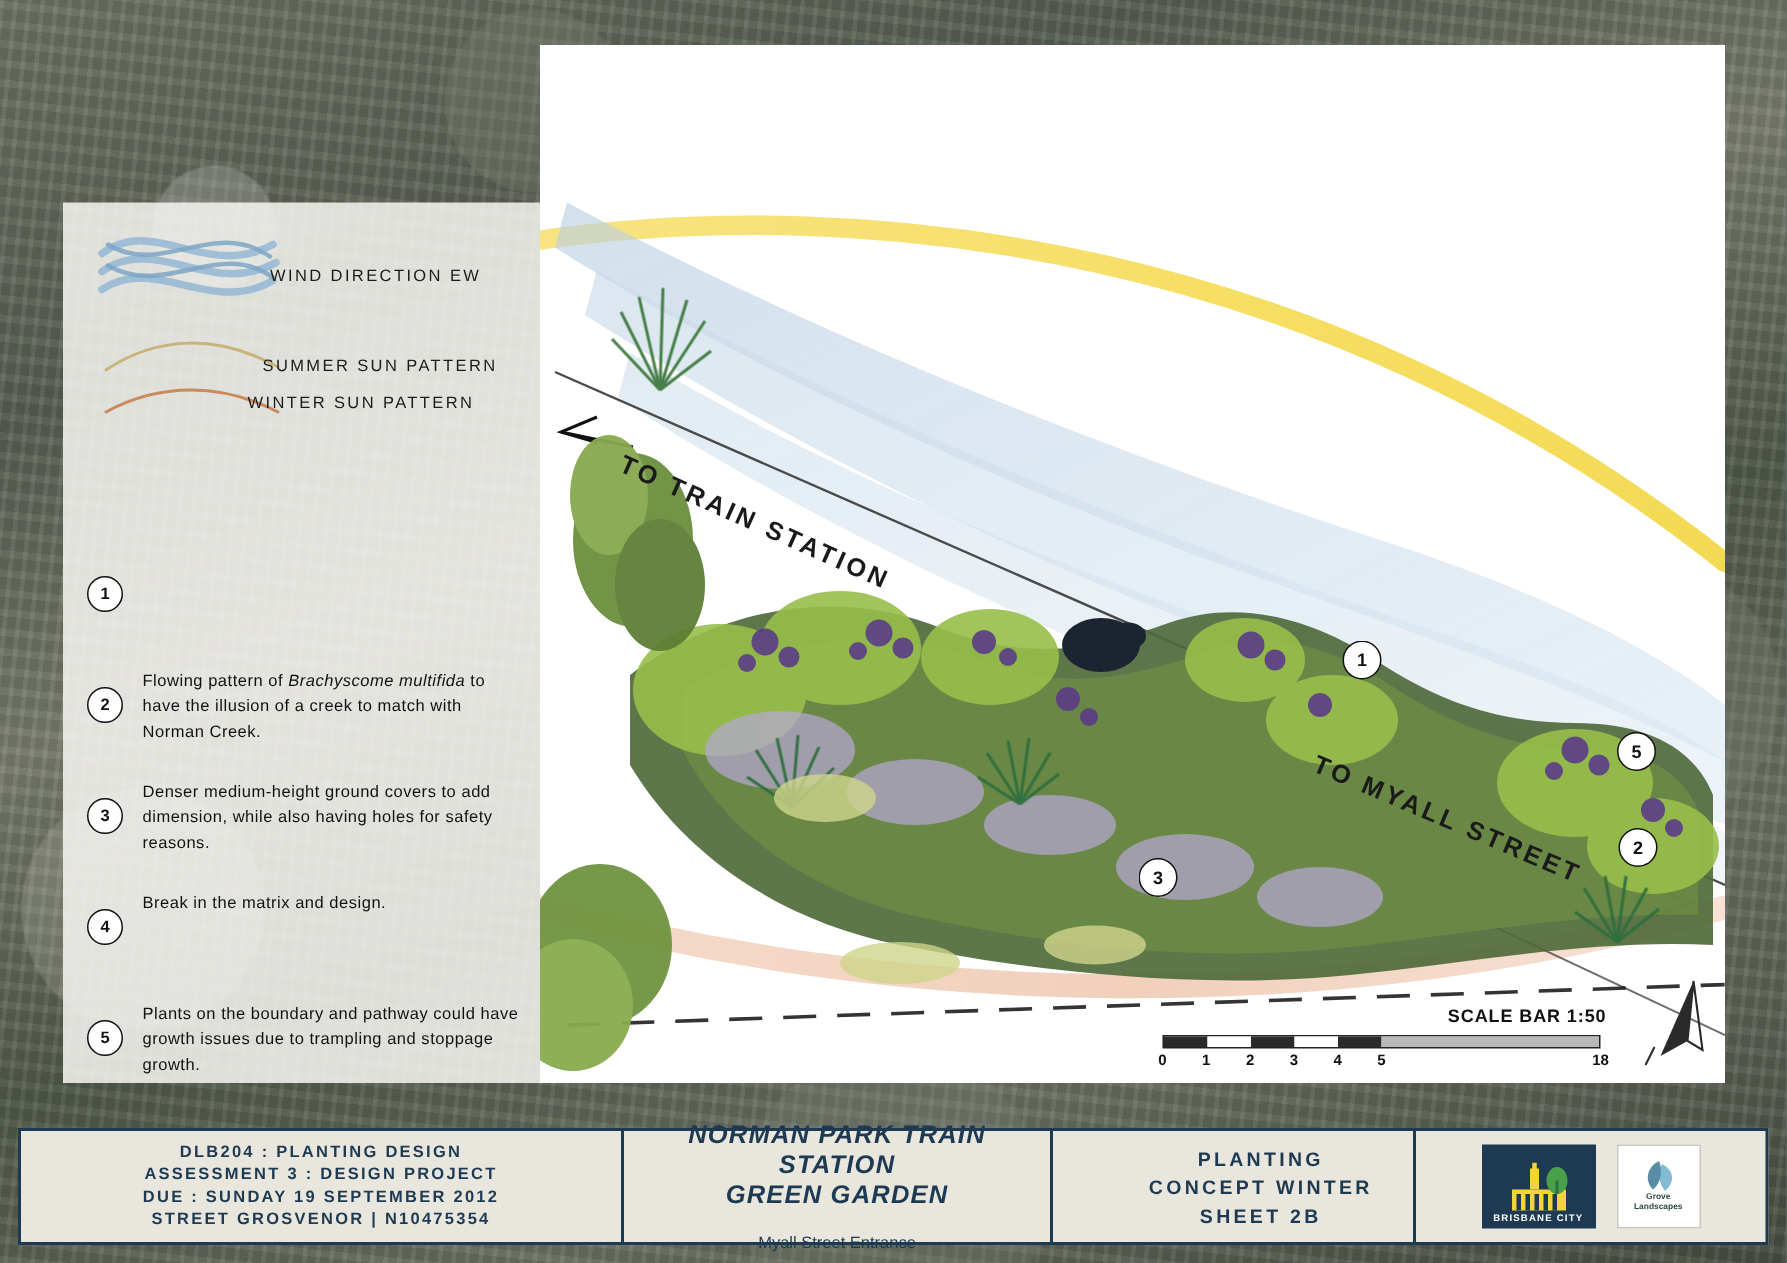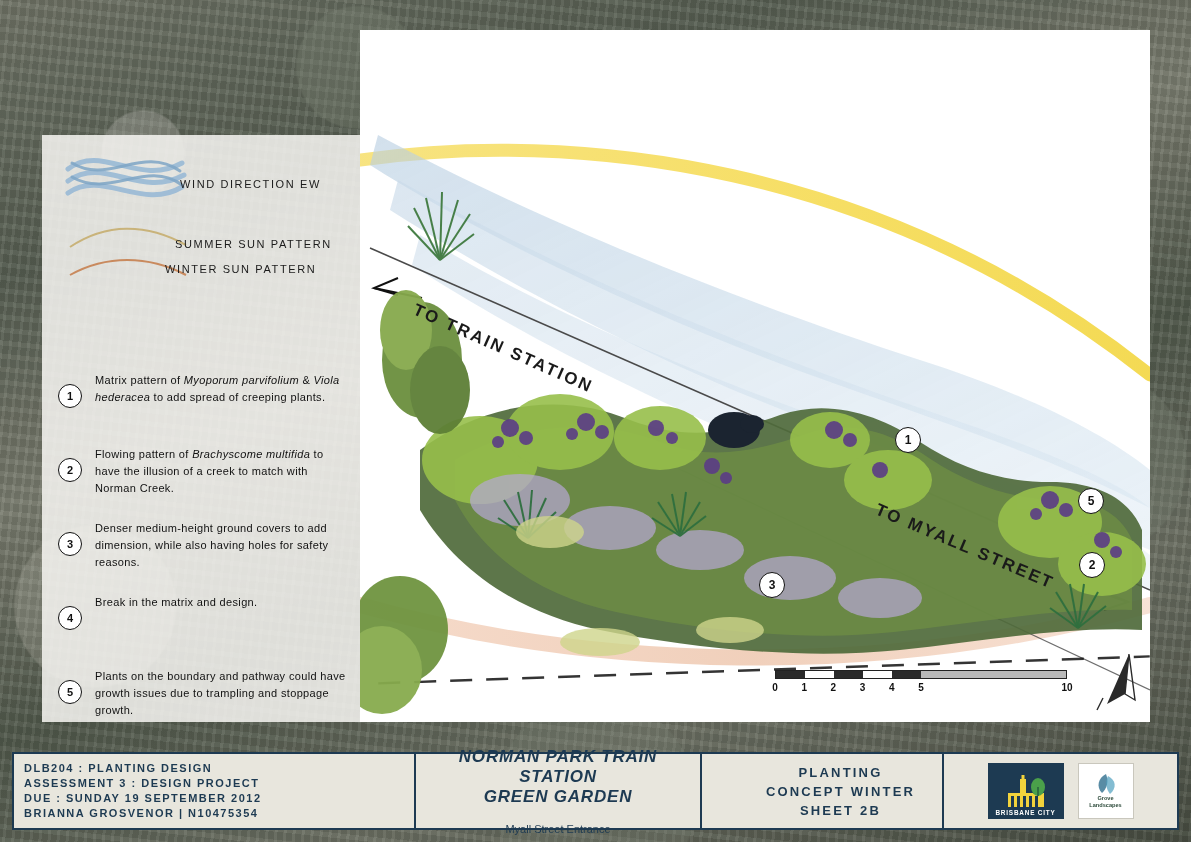--- a/index.html
+++ b/index.html
@@ -144,21 +144,21 @@
     background: #e8e6dd;
     border: 2px solid #1d3a52;
     display: flex;
     align-items: stretch;
   }
   .tb-cell {
     display: flex; flex-direction: column; justify-content: center;
     padding: 0 10px;
   }
   .tb-divider { width: 2px; background: #1d3a52; }
-  .tb-left { width: 400px; align-items: flex-start; }
+  .tb-left { width: 400px; align-items: center; }
   .tb-left div {
     font-size: 11px; letter-spacing: 1.5px; color: #1d3a52;
     font-weight: 700; line-height: 15px; text-align: center;
   }
   .tb-mid { width: 284px; align-items: center; }
   .tb-mid .t1 {
     font-size: 17px; font-weight: 700; font-style: italic;
     letter-spacing: 0.8px; color: #1d3a52; text-align: center; line-height: 20px;
   }
   .tb-mid .t2 {
@@ -336,36 +336,37 @@
     <div class="road-label" style="left:58px; top:270px; transform:rotate(24deg); transform-origin:left top;">TO TRAIN STATION</div>
     <div class="road-label" style="left:520px; top:470px; transform:rotate(23deg); transform-origin:left top;">TO MYALL STREET</div>
 
     <div class="marker" style="left:535px; top:397px;">1</div>
     <div class="marker" style="left:719px; top:522px;">2</div>
     <div class="marker" style="left:399px; top:542px;">3</div>
 
     <div class="marker" style="left:718px; top:458px;">5</div>
 
     <div class="scalebar-wrap">
+      <div class="scalebar-title">SCALE BAR 1:50</div>
       <div class="scalebar">
         <span class="dark"></span>
           <span class="light"></span>
           <span class="dark"></span>
           <span class="light"></span>
         <span class="dark"></span>
           <span class="grey" style="flex:5"></span>
       </div>
       <div class="scale-ticks">
         <span style="left:0%">0</span>
         <span style="left:10%">1</span>
         <span style="left:20%">2</span>
         <span style="left:30%">3</span>
         <span style="left:40%">4</span>
         <span style="left:50%">5</span>
-        <span style="left:100%">10</span>
+        <span style="left:100%">18</span>
       </div>
     </div>
 
     <svg style="position:absolute; left:735px; top:620px;" width="46" height="62" viewBox="0 0 46 62">
       <path d="M34 4 L12 54 L30 44 Z" fill="#2a2a2a"></path>
       <path d="M34 4 L40 50 L30 44 Z" fill="none" stroke="#2a2a2a" stroke-width="1.4"></path>
       <path d="M8 48 L2 60" stroke="#2a2a2a" stroke-width="1.4"></path>
     </svg>
   </div>
 
@@ -393,21 +394,20 @@
         <span class="legend-label">SUMMER SUN PATTERN</span>
       </div>
       <div class="legend-row winter-label">
         <span class="legend-label">WINTER SUN PATTERN</span>
       </div>
     </div>
 
     <div class="notes" id="notes-list">
         <div class="note">
           <div class="note-num">1</div>
-          <div class="note-text"><span>Matrix pattern of </span><i>Myoporum parvifolium</i><span> &amp; </span><i>Viola hederacea</i><span> to add spread of creeping plants.</span></div>
         </div>
         <div class="note">
           <div class="note-num">2</div>
           <div class="note-text"><span>Flowing pattern of </span><i>Brachyscome multifida</i><span> to have the illusion of a creek to match with Norman Creek.</span></div>
         </div>
         <div class="note">
           <div class="note-num">3</div>
           <div class="note-text"><span>Denser medium-height ground covers to add dimension, while also having holes for safety reasons.</span></div>
         </div>
         <div class="note">
@@ -419,21 +419,21 @@
           <div class="note-text"><span>Plants on the boundary and pathway could have growth issues due to trampling and stoppage growth.</span></div>
         </div>
       </div>
   </div>
 
   <div class="titleblock">
     <div class="tb-cell tb-left">
       <div>DLB204 : PLANTING DESIGN</div>
       <div>ASSESSMENT 3 : DESIGN PROJECT</div>
       <div>DUE : SUNDAY 19 SEPTEMBER 2012</div>
-      <div>BRIANNA GROSVENOR  |  N10475354</div>
+      <div>STREET GROSVENOR  |  N10475354</div>
     </div>
     <div class="tb-divider"></div>
 
     <div class="tb-cell tb-mid">
       <div class="t1">NORMAN PARK TRAIN STATION</div>
       <div class="t1">GREEN GARDEN</div>
       <div class="t2">Myall Street Entrance</div>
     </div>
     <div class="tb-divider"></div>
 

